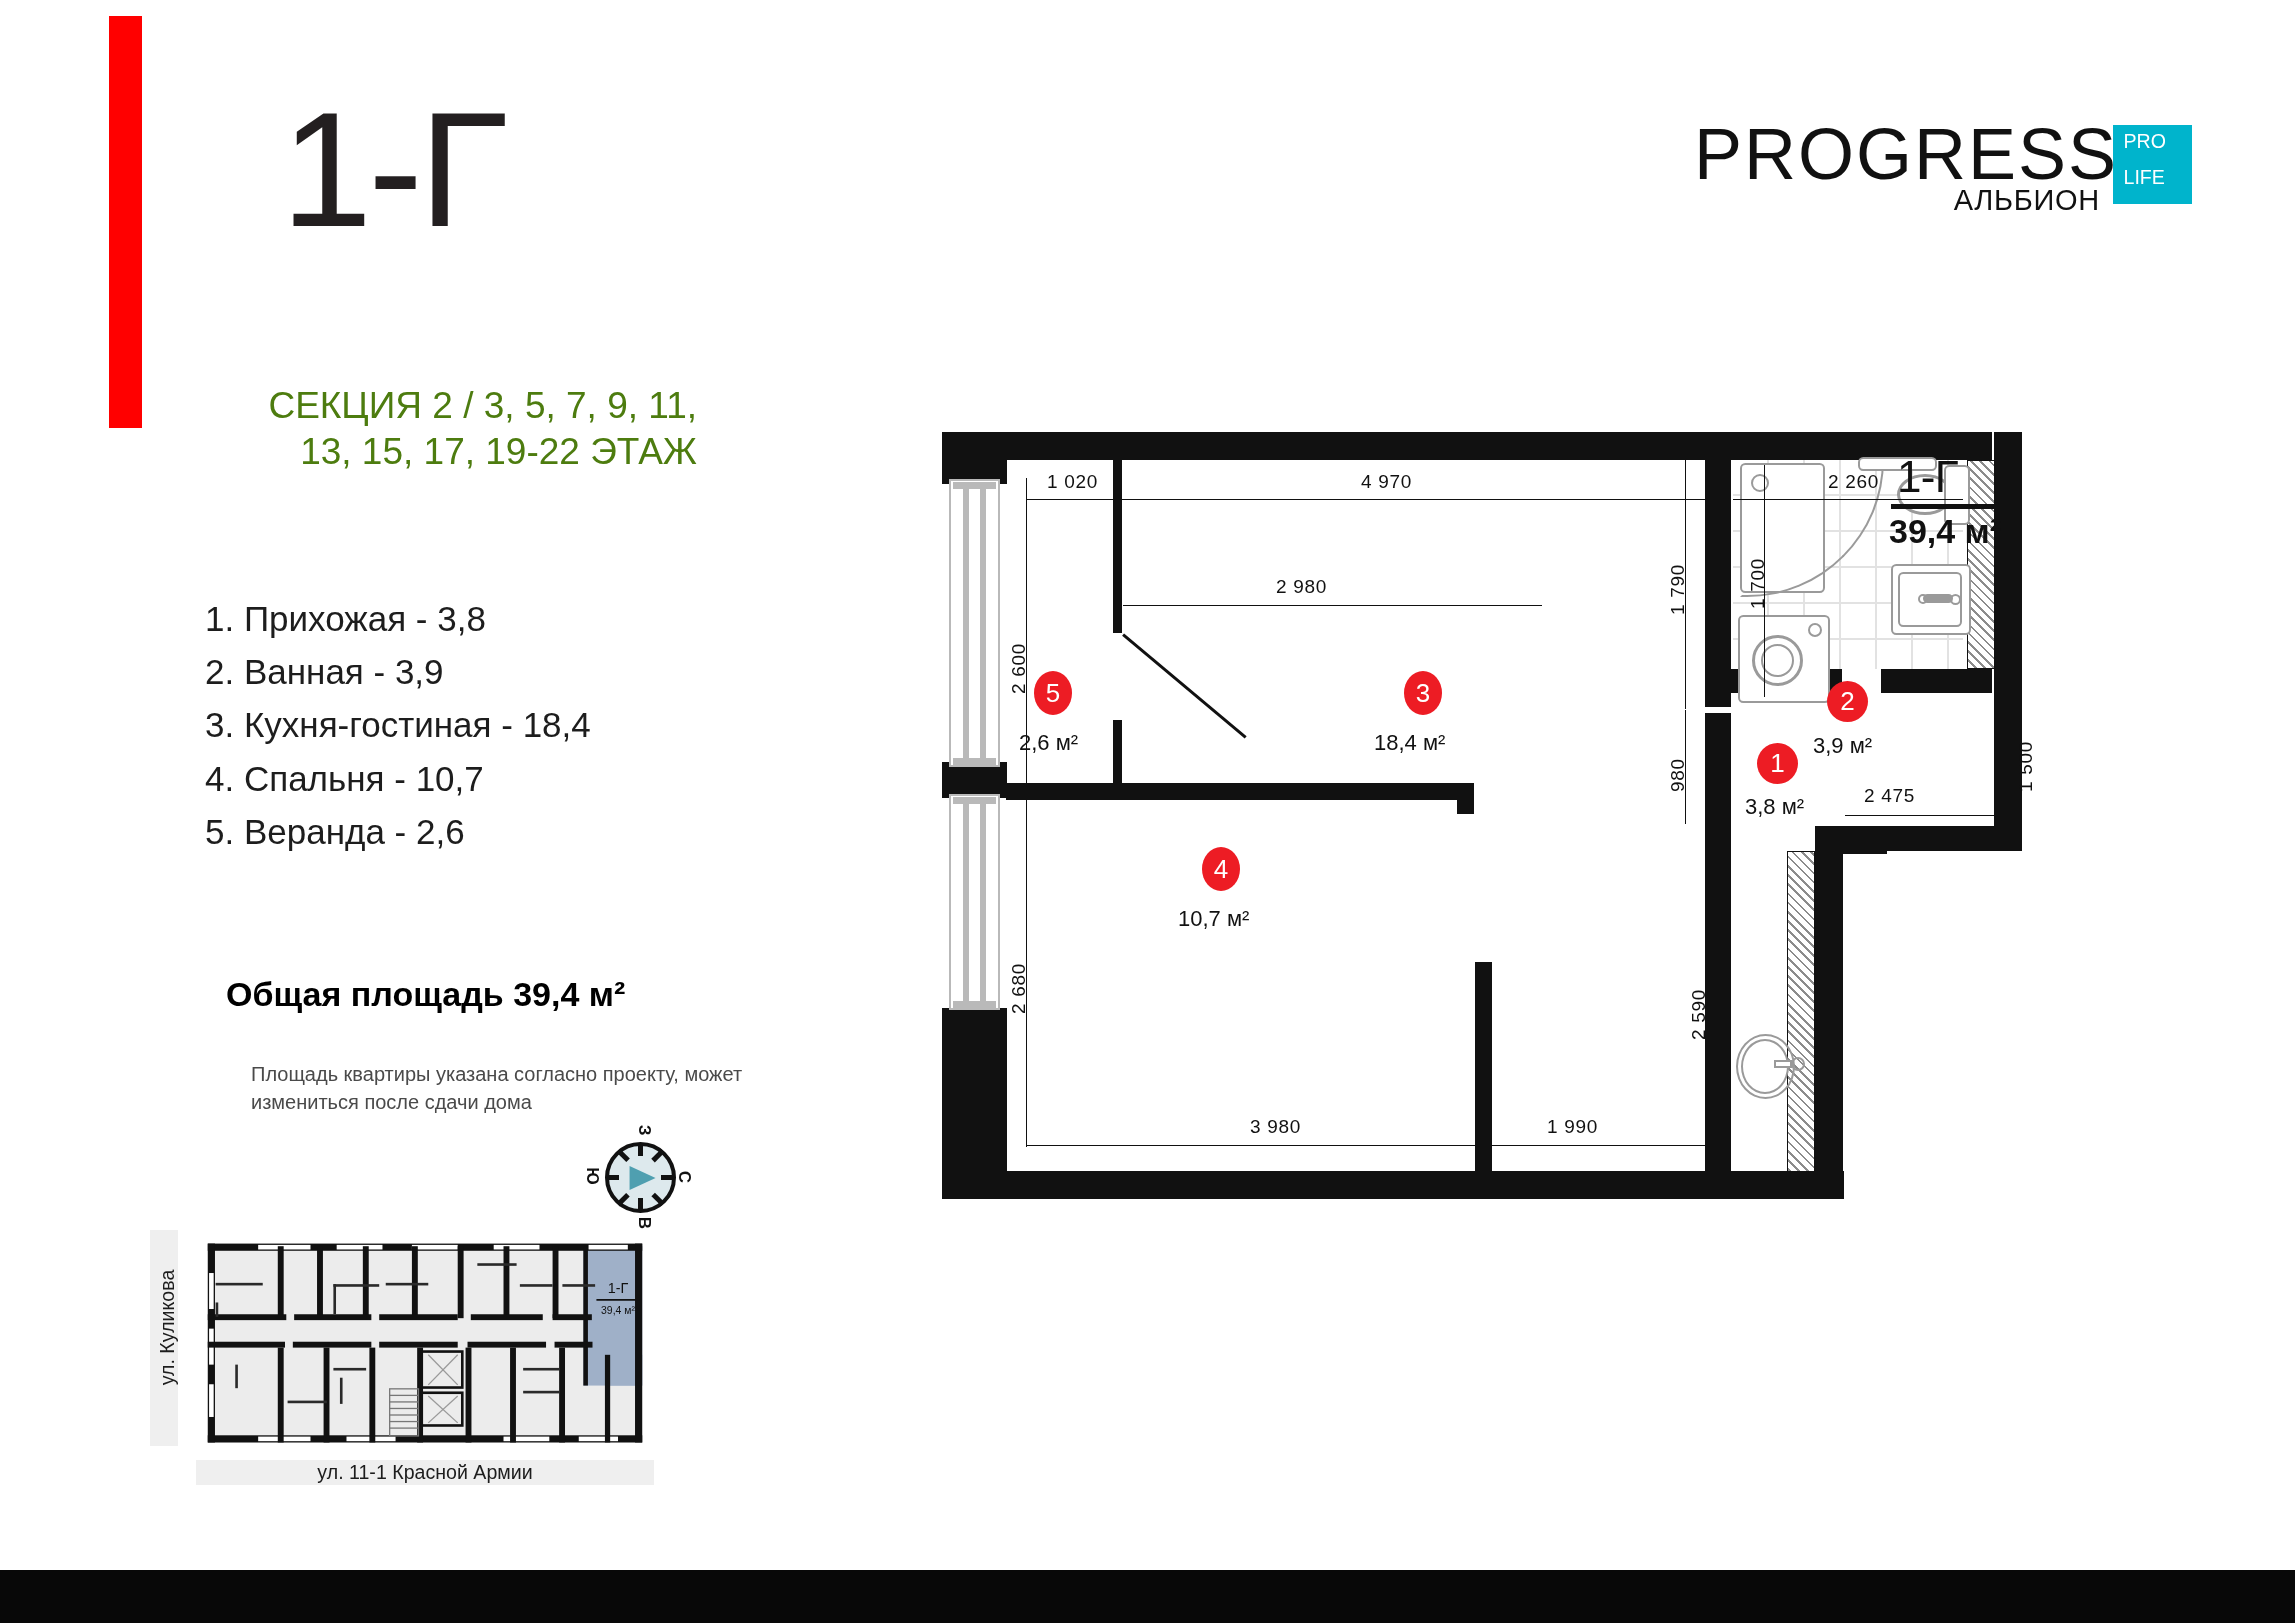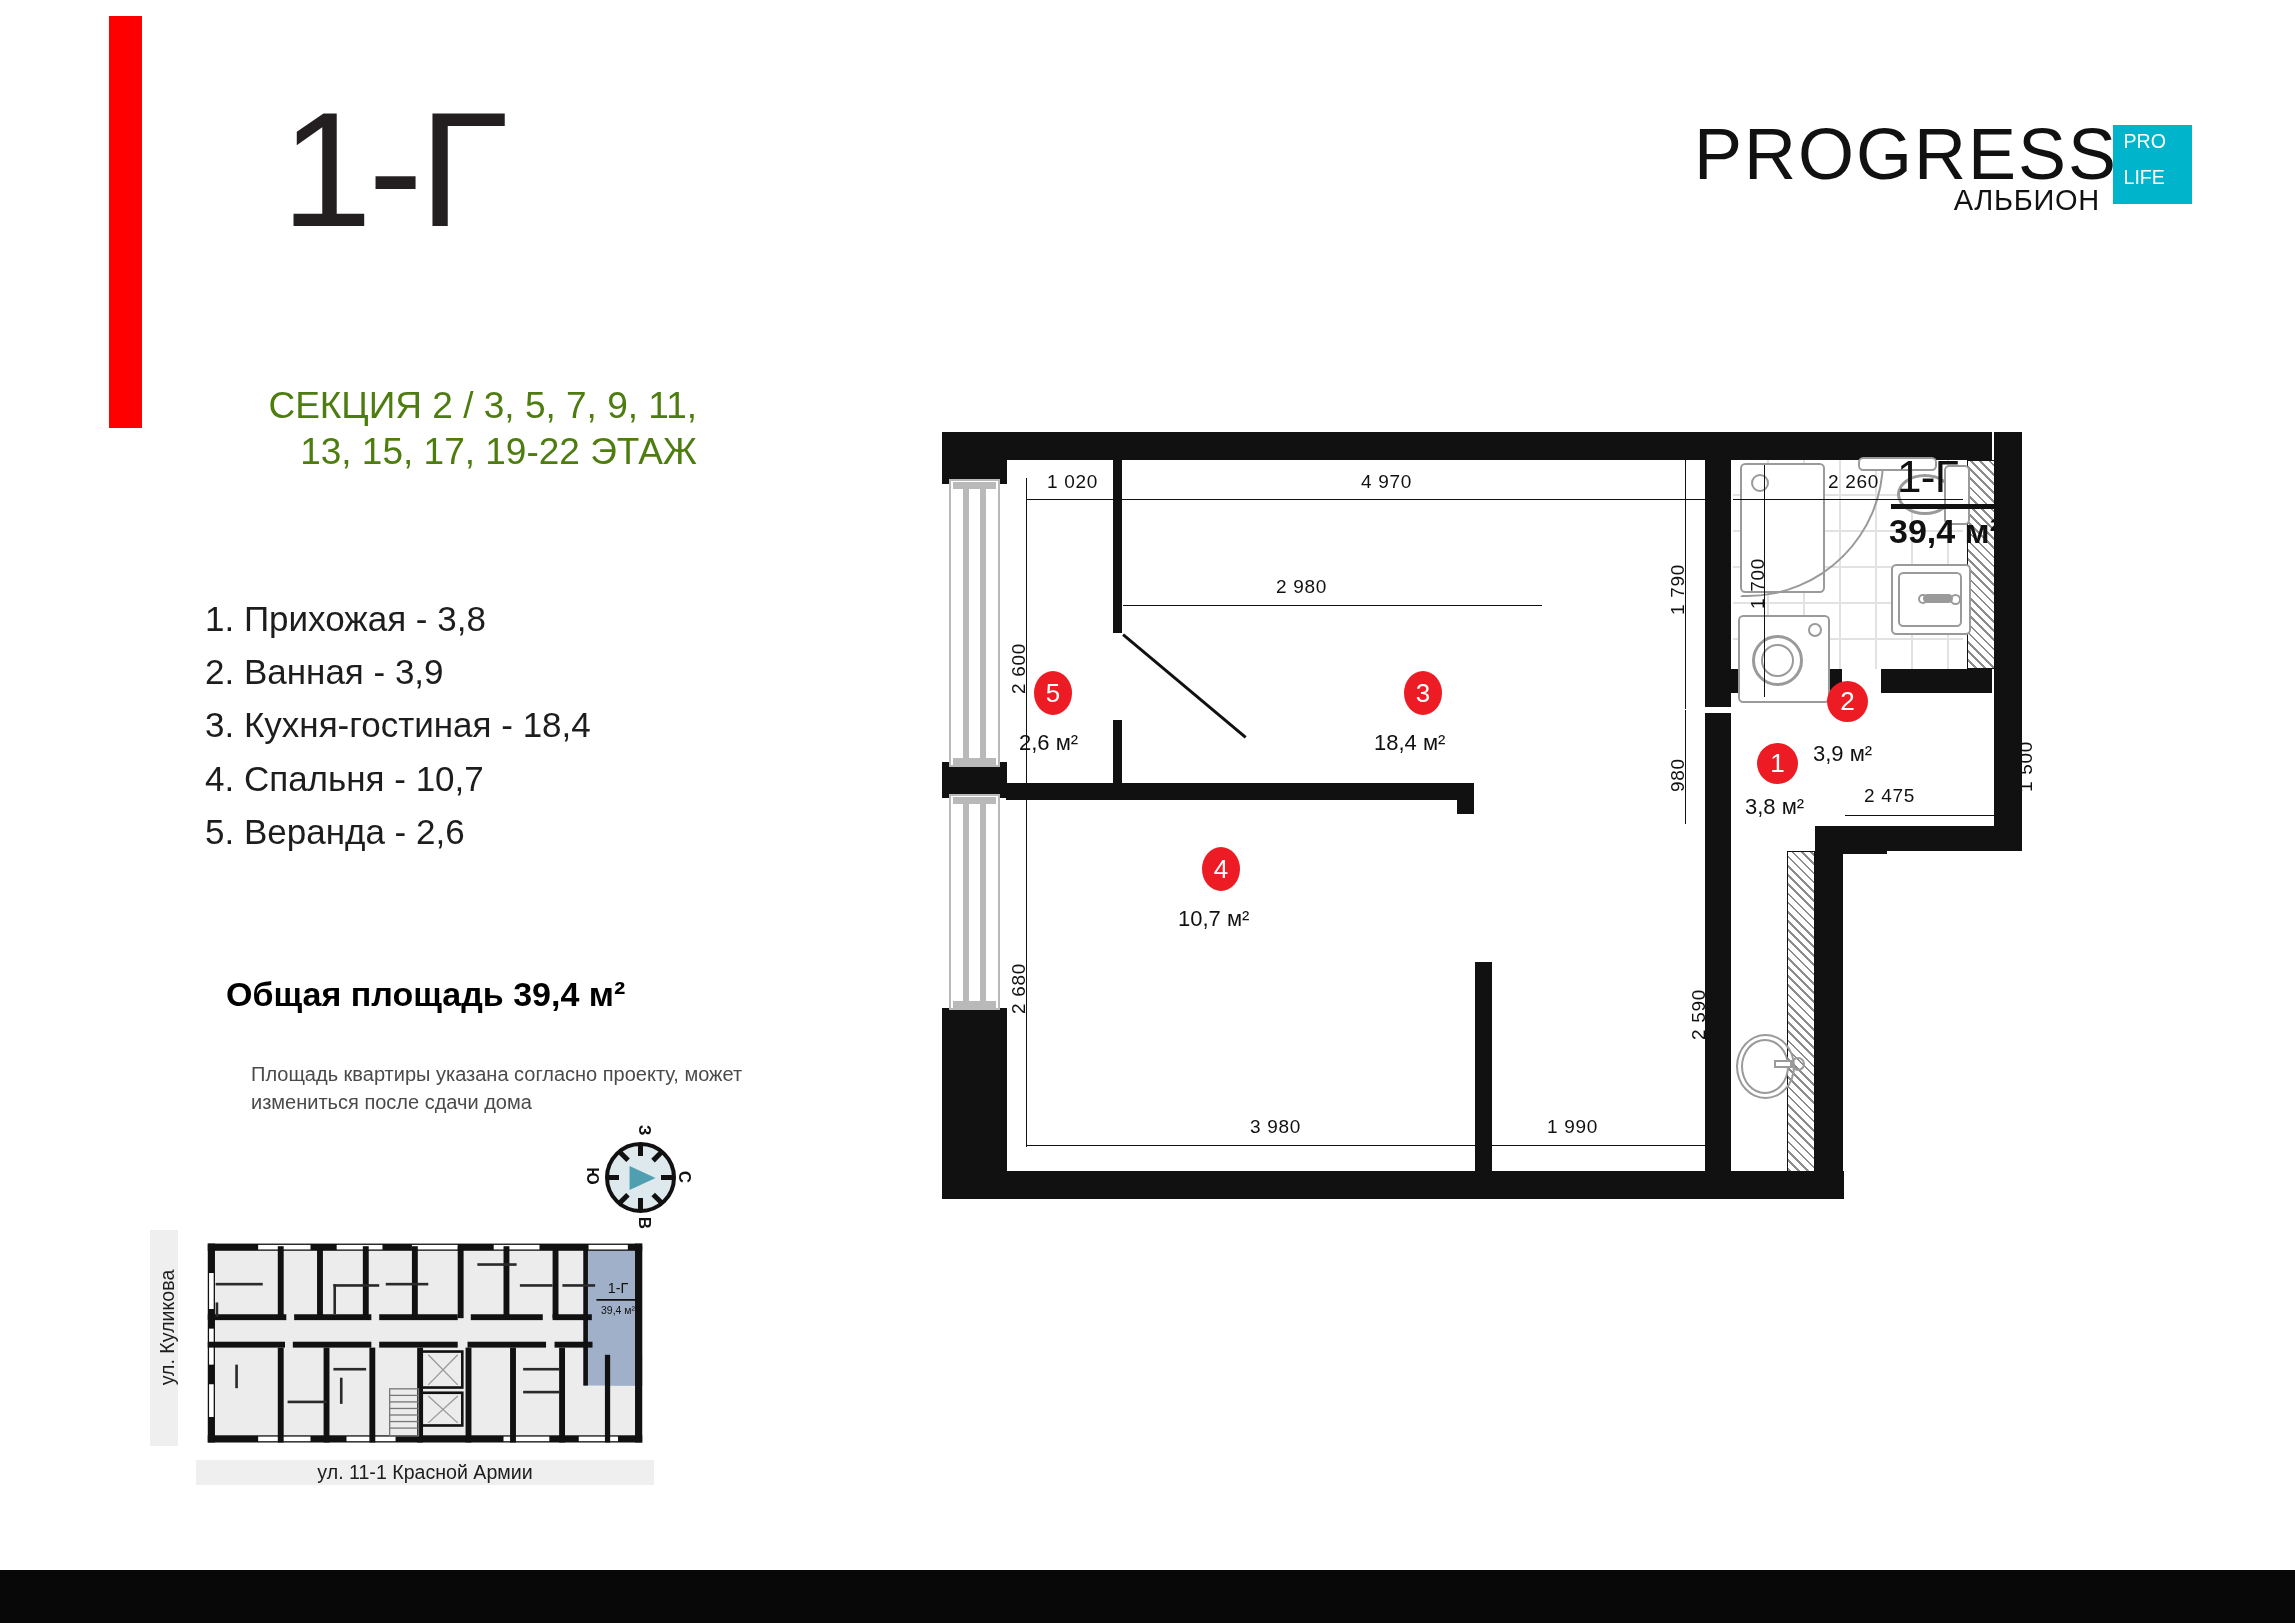--- a/index.html
+++ b/index.html
@@ -361,21 +361,21 @@
   <div class="dim v" style="left:759px;top:621px;">2 590</div>
   <div class="dim v" style="left:1086px;top:373px;">1 500</div>
 
   <div class="marker oval" style="left:105px;top:252px;">5</div>
   <div class="area-lbl" style="left:90px;top:311px;">2,6 м²</div>
 
   <div class="marker oval" style="left:475px;top:252px;">3</div>
   <div class="area-lbl" style="left:445px;top:311px;">18,4 м²</div>
 
   <div class="marker" style="left:898px;top:262px;">2</div>
-  <div class="area-lbl" style="left:884px;top:314px;margin-top:8px;">3,9 м²</div>
+  <div class="area-lbl" style="left:884px;top:314px;">3,9 м²</div>
 
   <div class="marker" style="left:828px;top:324px;">1</div>
   <div class="area-lbl" style="left:816px;top:375px;">3,8 м²</div>
 
   <div class="marker oval" style="left:273px;top:428px;">4</div>
   <div class="area-lbl" style="left:249px;top:487px;">10,7 м²</div>
 
   <div id="tag-code">1-Г</div>
   <div id="tag-rule"></div>
   <div id="tag-area">39,4 м²</div>

